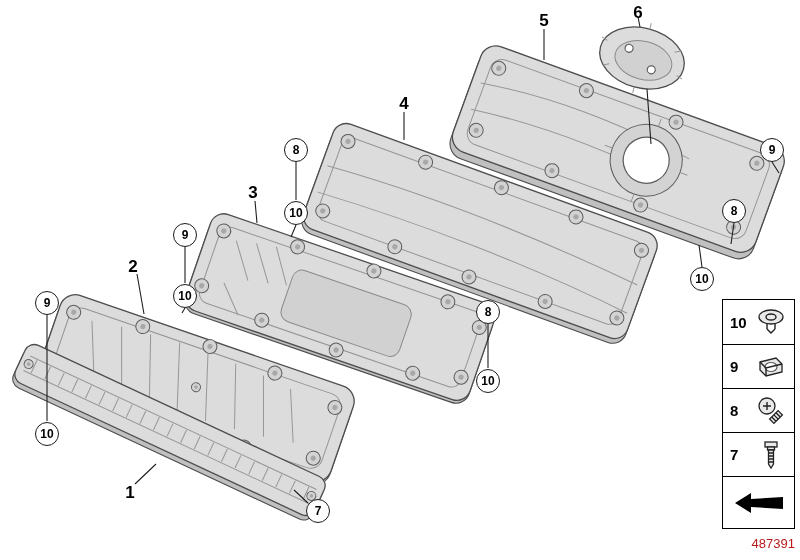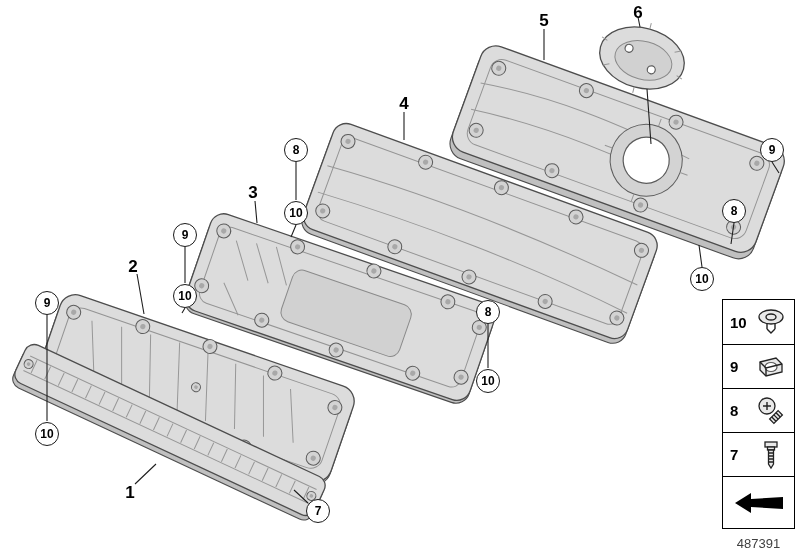--- a/index.html
+++ b/index.html
@@ -17,21 +17,21 @@
           color:var(--callout-text);cursor:pointer;line-height:1}
   .fcirc{position:absolute;width:24px;height:24px;border:1.4px solid #1a1a1a;border-radius:50%;
          background:#fff;display:flex;align-items:center;justify-content:center;
          font-size:12px;font-weight:bold;transform:translate(-50%,-50%);cursor:pointer;color:var(--callout-text)}
   .legend{position:absolute;left:722px;top:299px;width:73px;border:1.5px solid #000;background:#fff}
   .lrow{display:flex;align-items:center;height:44px;border-top:1.5px solid #000;padding:0 3px 0 7px;gap:2px}
   .lrow:first-child{border-top:none}
   .lrow.arrowrow{height:52px;justify-content:center;padding:0}
   .lnum{font-size:15px;font-weight:bold;width:22px}
   .licon{flex:0 0 auto}
-  .diagnum{position:absolute;left:722px;top:536px;width:73px;text-align:center;font-size:13px;color:#404040}
+  .diagnum{position:absolute;left:722px;top:536px;width:73px;text-align:right;font-size:13px;color:#b91c1c}
 
   
   .panel{fill:var(--panel-fill);stroke:var(--panel-edge);stroke-width:1.3}
   .shadow{fill:#c0c0c0;stroke:var(--panel-edge);stroke-width:1.1}
   .inner{fill:none;stroke:#949494;stroke-width:1}
   .rib{fill:none;stroke:#979797;stroke-width:1}
   .boss{fill:#d3d3d3;stroke:#5c5c5c;stroke-width:1}
   .bosshole{fill:#a8a8a8}
   .hole{fill:#ffffff;stroke:#5c5c5c;stroke-width:1.2}
   .recess{fill:#d1d1d1;stroke:#8a8a8a;stroke-width:1}

